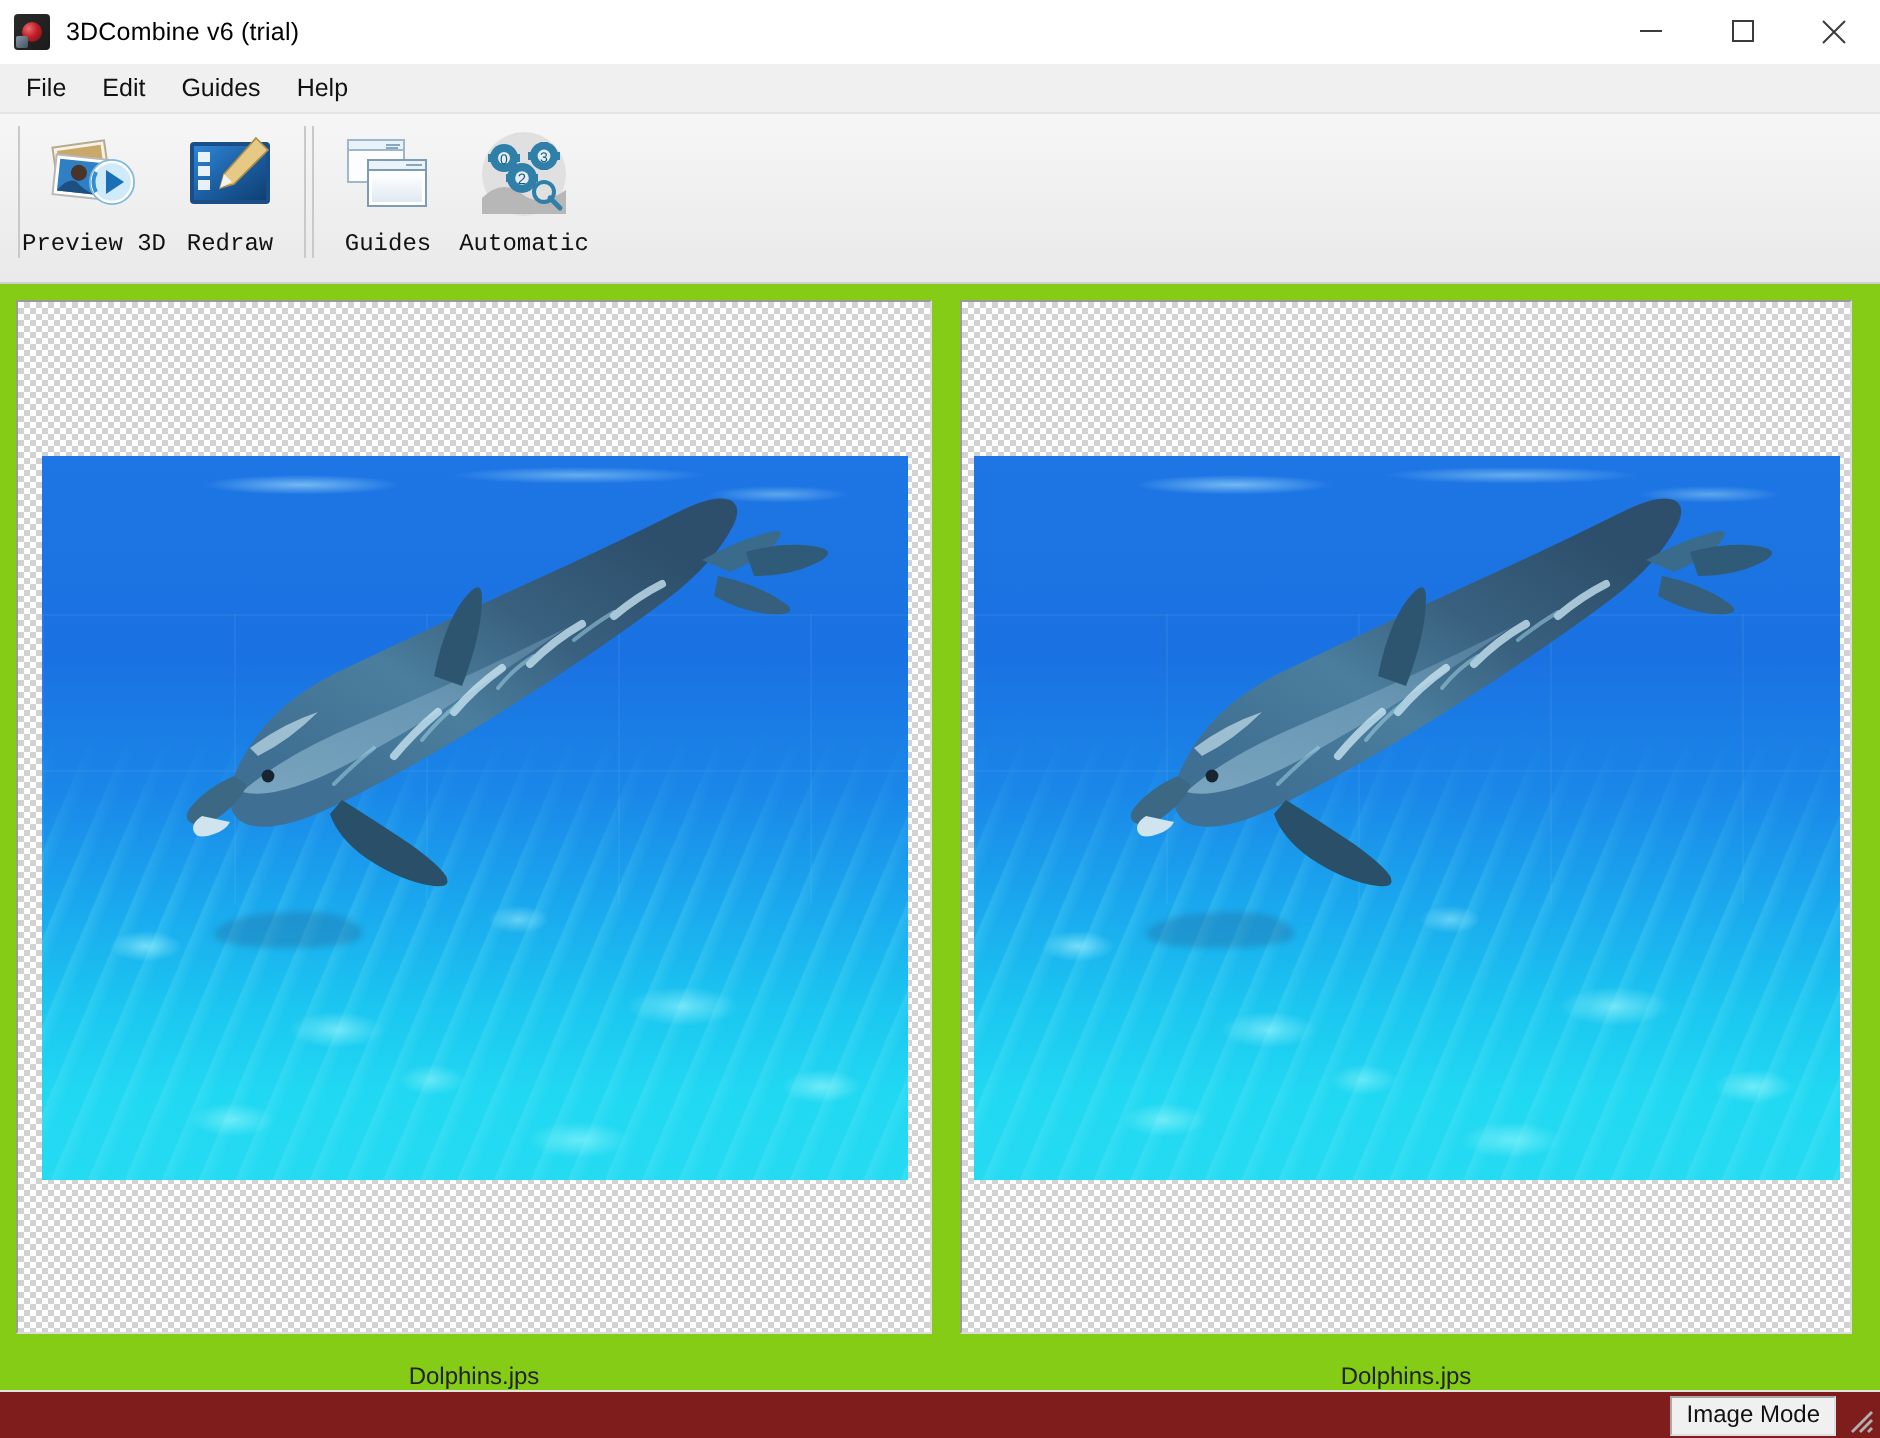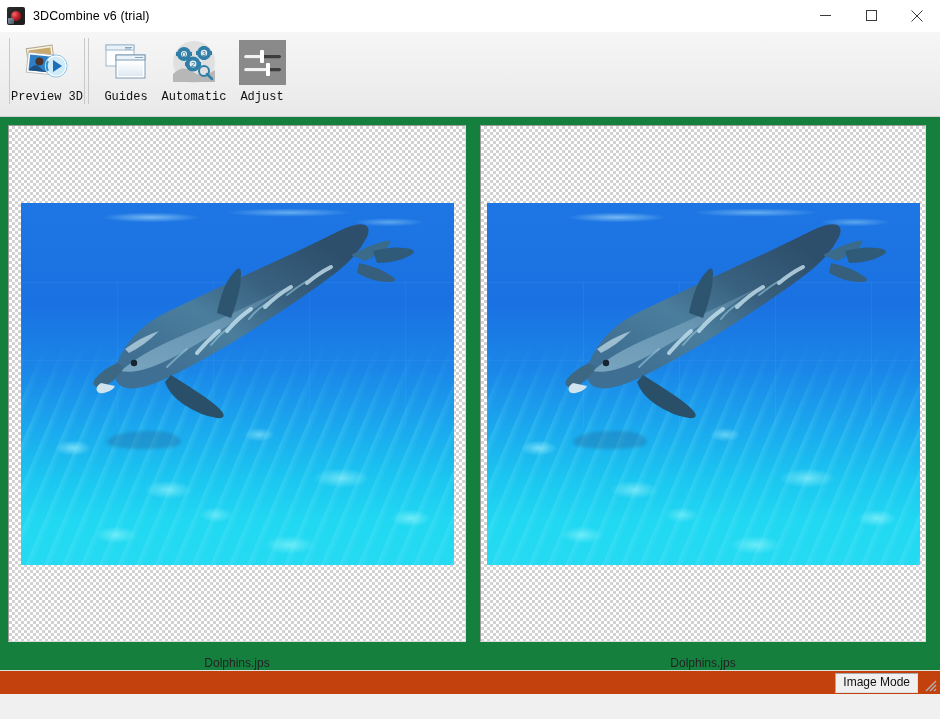--- a/index.html
+++ b/index.html
@@ -105,21 +105,21 @@
   }
   .tb-label {
     font-size: 12px; color: #111;
     margin-top: 4px; white-space: nowrap; font-family: Liberation Mono, monospace;
   }
 
   
   .workarea {
     flex: 1 1 auto;
     position: relative;
-    background: #15803d;
+    background: #84cc16;
     padding: 8px 10px 0 8px;
     display: flex;
     gap: 14px;
   }
   .img-panel {
     position: relative;
     background-color: #ffffff;
     background-image:
       linear-gradient(45deg, #d2d2d2 25%, transparent 25%, transparent 75%, #d2d2d2 75%),
       linear-gradient(45deg, #d2d2d2 25%, transparent 25%, transparent 75%, #d2d2d2 75%);
@@ -204,21 +204,21 @@
     width:74px; height:18px;
     background: rgba(40,90,140,.30);
     border-radius: 60% 40% 50% 50% / 70% 70% 40% 40%;
     filter: blur(1.6px);
   }
   .photo svg.dolphin { position:absolute; inset:0; width:100%; height:100%; }
 
   
   .statusbar {
     height: 23px; min-height: 23px;
-    background: #c2410c;
+    background: #7f1d1d;
     border-top: 1px solid #e2e2e2;
     display: flex; align-items: center; justify-content: flex-end;
     position: relative;
   }
   .status-panel {
     border: 1px solid #a9a9a9;
     border-right-color:#dfdfdf; border-bottom-color:#dfdfdf;
     background: #f0f0f0;
     font-size: 12px; color: #111;
     padding: 1px 7px 2px 7px;
@@ -247,20 +247,26 @@
         </svg>
       </div>
       <div class="win-btn close">
         <svg width="12" height="12" viewBox="0 0 12 12">
           <path d="M0.5 0.5 L11.5 11.5 M11.5 0.5 L0.5 11.5" stroke="#3b3b3b" stroke-width="1" fill="none"></path>
         </svg>
       </div>
     </div>
   </div>
 
+  <div class="menubar">
+    <div class="menu-item">File</div>
+    <div class="menu-item">Edit</div>
+    <div class="menu-item">Guides</div>
+    <div class="menu-item">Help</div>
+  </div>
 
   <div class="toolbar">
 
     <div class="tb-sep"></div>
 
     <div class="tb-btn">
       <div class="tb-ico">
         <svg width="48" height="44" viewBox="0 0 48 44">
           <g transform="rotate(-8 24 20)">
             <rect x="5" y="6" width="26" height="20" fill="#f7f2e4" stroke="#b5ab93"></rect>
@@ -275,20 +281,41 @@
           </g>
           <circle cx="33" cy="26" r="11" fill="#cfeaf8" stroke="#7fb9dc"></circle>
           <circle cx="33" cy="26" r="10" fill="none" stroke="#ffffff" stroke-width="1.2"></circle>
           <path d="M30 20 l9 6 l-9 6 z" fill="#1a6fb5"></path>
           <path d="M25 21 a11 11 0 0 0 0 10" fill="none" stroke="#2f8fd0" stroke-width="2"></path>
         </svg>
       </div>
       <div class="tb-label">Preview 3D</div>
     </div>
 
+    <div class="tb-btn">
+      <div class="tb-ico">
+        <svg width="46" height="42" viewBox="0 0 46 42">
+          <rect x="3" y="5" width="40" height="31" rx="2" fill="#1b4e86"></rect>
+          <rect x="5" y="7" width="36" height="27" fill="url(#rdg)"></rect>
+          <defs>
+            <linearGradient id="rdg" x1="0" y1="0" x2="1" y2="1">
+              <stop offset="0%" stop-color="#2f86d6"></stop>
+              <stop offset="55%" stop-color="#1a5c9e"></stop>
+              <stop offset="100%" stop-color="#0f3f72"></stop>
+            </linearGradient>
+          </defs>
+          <rect x="7" y="10" width="6" height="5" fill="#ffffff" opacity=".9"></rect>
+          <rect x="7" y="17" width="6" height="5" fill="#ffffff" opacity=".9"></rect>
+          <rect x="7" y="24" width="6" height="5" fill="#ffffff" opacity=".9"></rect>
+          <path d="M36 3 l6 6 l-17 17 l-7 2 l2 -7 z" fill="#e6c985" stroke="#a98c4a" stroke-width=".8"></path>
+          <path d="M18 28 l2 -7 l4 4 z" fill="#f2f2f2"></path>
+        </svg>
+      </div>
+      <div class="tb-label">Redraw</div>
+    </div>
 
 
     <div class="tb-sep"></div>
     <div class="tb-sep second"></div>
 
 
     <div class="tb-btn">
       <div class="tb-ico">
         <svg width="46" height="42" viewBox="0 0 46 42">
           <rect x="3" y="4" width="28" height="21" fill="#fdfdfd" stroke="#9db8cc"></rect>
@@ -332,34 +359,20 @@
           </g>
           <circle cx="33" cy="13" r="3.2" fill="#e3eef4"></circle>
           <text x="33" y="16" font-size="7" text-anchor="middle" fill="#1b5a7a" font-family="Liberation Sans, sans-serif">3</text>
           <circle cx="33" cy="31" r="5" fill="none" stroke="#2f7fa8" stroke-width="2"></circle>
           <path d="M36 34 l5 5" stroke="#2f7fa8" stroke-width="2.5" stroke-linecap="round"></path>
         </svg>
       </div>
       <div class="tb-label">Automatic</div>
     </div>
 
-    <div class="tb-btn">
-      <div class="tb-ico">
-        <svg width="47" height="45" viewBox="0 0 47 45">
-          <rect x="0" y="0" width="47" height="45" fill="#8a8a8a"></rect>
-          <rect x="5" y="15" width="37" height="3.2" rx="1.6" fill="#3d3d3d"></rect>
-          <rect x="5" y="15" width="18" height="3.2" rx="1.6" fill="#f2f2f2"></rect>
-          <rect x="21" y="10" width="4" height="13" rx="1" fill="#ffffff"></rect>
-          <rect x="5" y="28" width="37" height="3.2" rx="1.6" fill="#3d3d3d"></rect>
-          <rect x="5" y="28" width="24" height="3.2" rx="1.6" fill="#f2f2f2"></rect>
-          <rect x="27" y="23" width="4" height="13" rx="1" fill="#ffffff"></rect>
-        </svg>
-      </div>
-      <div class="tb-label">Adjust</div>
-    </div>
 
 
 
   </div>
 
   <div class="workarea">
 
     <div class="panel-col left">
       <div class="img-panel">
         <div class="photo">

